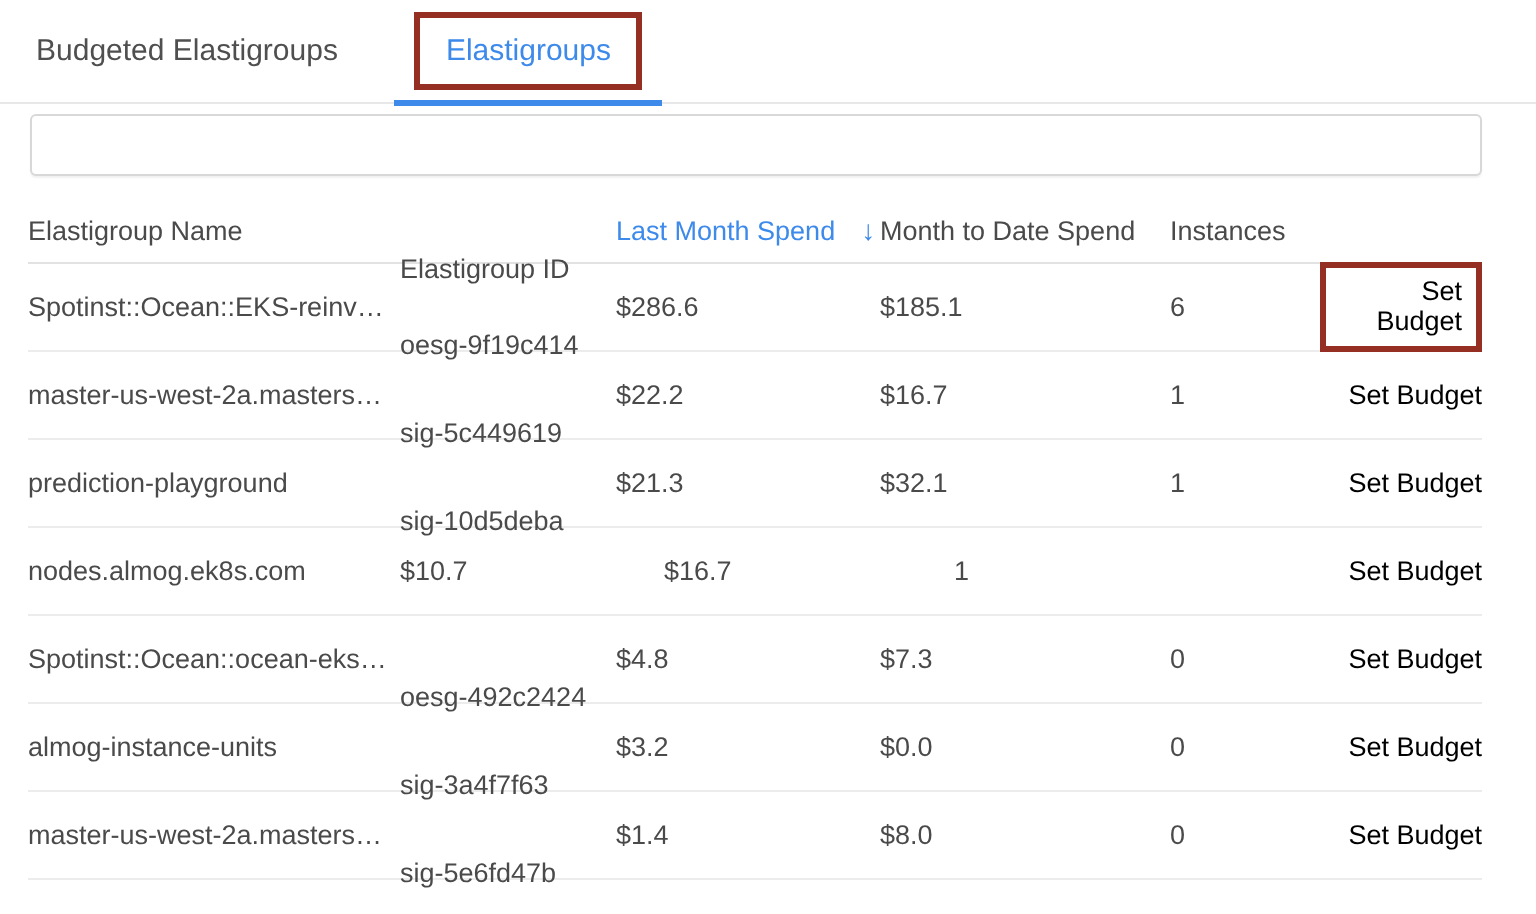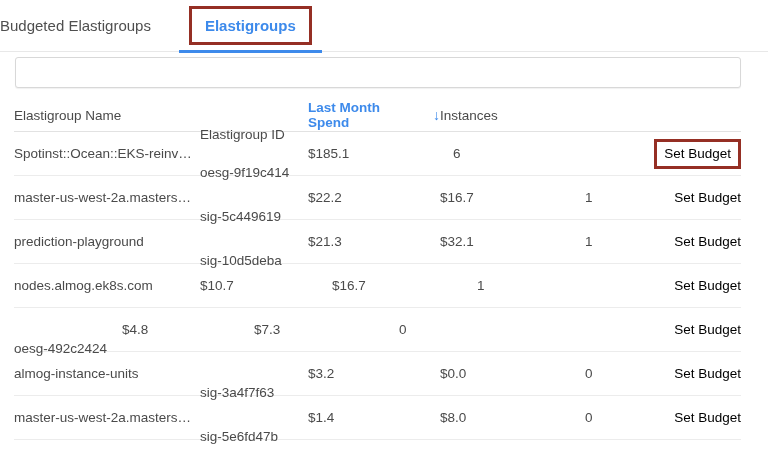--- a/index.html
+++ b/index.html
@@ -1,25 +1,25 @@
 <!DOCTYPE html>
 <html><head>
 <meta charset="utf-8">
 <style>
   * { margin:0; padding:0; box-sizing:border-box; }
   html,body { width:768px; height:457px; background:#ffffff; overflow:hidden;
               font-family:"Liberation Sans","DejaVu Sans",sans-serif; }
 
   
   .tabbar { display:flex; align-items:stretch; height:52px;
-            border-bottom:1px solid #e8e8e8; }
+            border-bottom:1px solid #e8e8e8; padding-left:18px; }
   .tab { display:flex; align-items:center; font-size:15px; color:#4f4f4f;
          cursor:pointer; position:relative; }
   .tab-inactive { margin-right:28px; }
-  .tab-active { color:#3d8aeb; padding:0 10px;font-weight:bold; }
+  .tab-active { color:#3d8aeb; padding:0 10px; }
   .tab-active .underline { position:absolute; left:0; right:0; bottom:-2px;
                            height:3px; background:#3d8aeb; }
   .red-frame { border:3px solid #952f24; }
   .tab-red { padding:8px 13px; }
 
   
   .filter-wrap { padding:5px 27px 0 15px; }
   .filter-input { width:726px; height:31px; border:1px solid #d8d8d8;
                   border-radius:3px; box-shadow:0 1px 1px rgba(0,0,0,0.06);
                   outline:none; font-size:13px; padding:0 10px;
@@ -29,21 +29,21 @@
   .table { margin:11px 27px 0 14px; font-size:13.5px; color:#4a4a4a; }
   .trow { display:flex; align-items:center; height:44px;
           border-bottom:1px solid #ececec; }
   .thead { height:33px; border-bottom:1px solid #e2e2e2; }
   .c-name { width:186px; padding-right:20px; white-space:nowrap; overflow:hidden; }
   .c-id   { width:108px;margin-top:38px; }
   .c-lms  { width:132px; display:flex; align-items:center; }
   .c-mtd  { width:145px; }
   .c-inst { width:75px;  }
   .c-act  { flex:1; text-align:right; }
-  .sort-col { color:#3d8aeb; cursor:pointer;font-weight:bold; }
+  .sort-col { color:#3d8aeb; cursor:pointer; }
   .sort-arrow { color:#3d8aeb; margin-left:13px; font-size:14px; }
   .th { cursor:pointer; }
   .link { color:#000000; text-decoration:none; cursor:pointer; }
   .budget-red { display:inline-block; padding:4px 7px 5px 7px; }
 </style>
 </head>
 <body>
 
 <div class="tabbar">
   <div class="tab tab-inactive">
@@ -63,27 +63,29 @@
 
 <div class="table">
 
   <div class="trow thead">
     <div class="c-name th">Elastigroup Name</div>
     <div class="c-id th">Elastigroup ID</div>
     <div class="c-lms th sort-col">
       <span>Last Month Spend</span>
       <span class="sort-arrow">↓</span>
     </div>
+    <div class="c-mtd th">Month to Date Spend</div>
     <div class="c-inst th">Instances</div>
     <div class="c-act"></div>
   </div>
 
   <div class="trow">
     <div class="c-name">Spotinst::Ocean::EKS-reinv…</div>
     <div class="c-id">oesg-9f19c414</div>
+    <div class="c-lms">$286.6</div>
     <div class="c-mtd">$185.1</div>
     <div class="c-inst">6</div>
     <div class="c-act"><span class="red-frame budget-red"><a class="link">Set Budget</a></span></div>
   </div>
 
   <div class="trow">
     <div class="c-name">master-us-west-2a.masters…</div>
     <div class="c-id">sig-5c449619</div>
     <div class="c-lms">$22.2</div>
     <div class="c-mtd">$16.7</div>
@@ -102,20 +104,21 @@
 
   <div class="trow">
     <div class="c-name">nodes.almog.ek8s.com</div>
     <div class="c-lms">$10.7</div>
     <div class="c-mtd">$16.7</div>
     <div class="c-inst">1</div>
     <div class="c-act"><a class="link">Set Budget</a></div>
   </div>
 
   <div class="trow">
+    <div class="c-name">Spotinst::Ocean::ocean-eks…</div>
     <div class="c-id">oesg-492c2424</div>
     <div class="c-lms">$4.8</div>
     <div class="c-mtd">$7.3</div>
     <div class="c-inst">0</div>
     <div class="c-act"><a class="link">Set Budget</a></div>
   </div>
 
   <div class="trow">
     <div class="c-name">almog-instance-units</div>
     <div class="c-id">sig-3a4f7f63</div>

